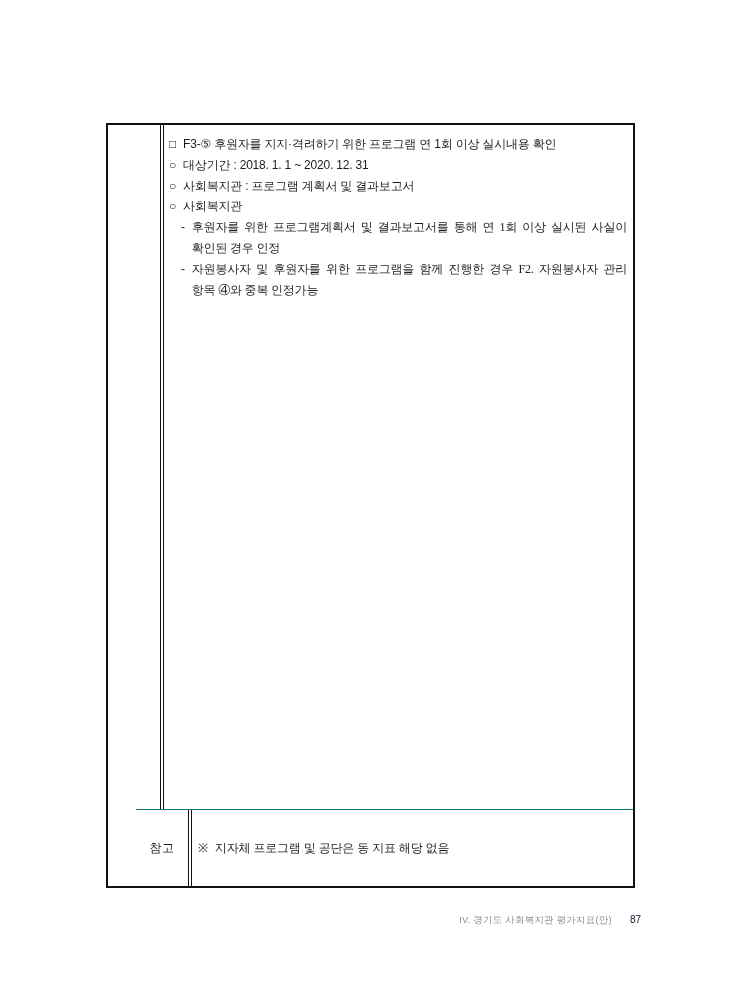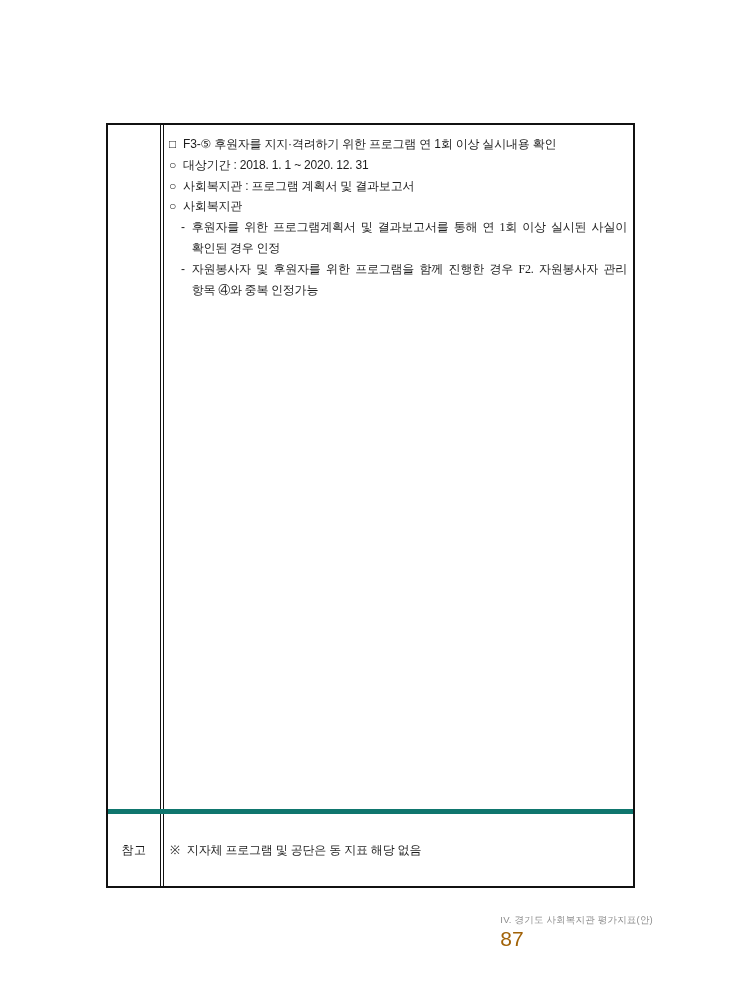--- a/index.html
+++ b/index.html
@@ -21,21 +21,22 @@
     height: 765px;
     border: 2px solid #111111;
     display: flex;
     flex-direction: column;
     background: #ffffff;
   }
   .row { display: flex; min-height: 0; }
   .row-main { flex: 1 1 auto; }
   .row-note {
     flex: 0 0 77px;
-    border-top: 5px solid #0f766e;
+    border-top: 1px solid #0f766e;
+    margin-left: 28px;
   }
   .cell-label {
     flex: 0 0 56px;
     border-right: 4px double #111111;
     display: flex;
     align-items: center;
     justify-content: center;
     font-size: 12px;
     letter-spacing: 0.5px;
   }
@@ -65,31 +66,30 @@
     display: flex;
     align-items: center;
     padding: 0 6px 0 6px;
   }
   .page-footer {
     position: absolute;
     top: 914px;
     right: 100px;
     display: flex;
     align-items: baseline;
+    gap: 18px;
     color: #8d8d8d;
-    flex-direction: column;
   }
   .page-footer .section-title {
     font-size: 9.5px;
     letter-spacing: 0.2px;
   }
   .page-footer .page-number {
-    font-size: 21px;
-    color: #a16207;
-    margin-left: 12px;
+    font-size: 10px;
+    color: #0f172a;
   }
 </style>
 </head>
 <body>
 
 <div class="page">
 
   <div class="doc-table">
 
     <div class="row row-main">

